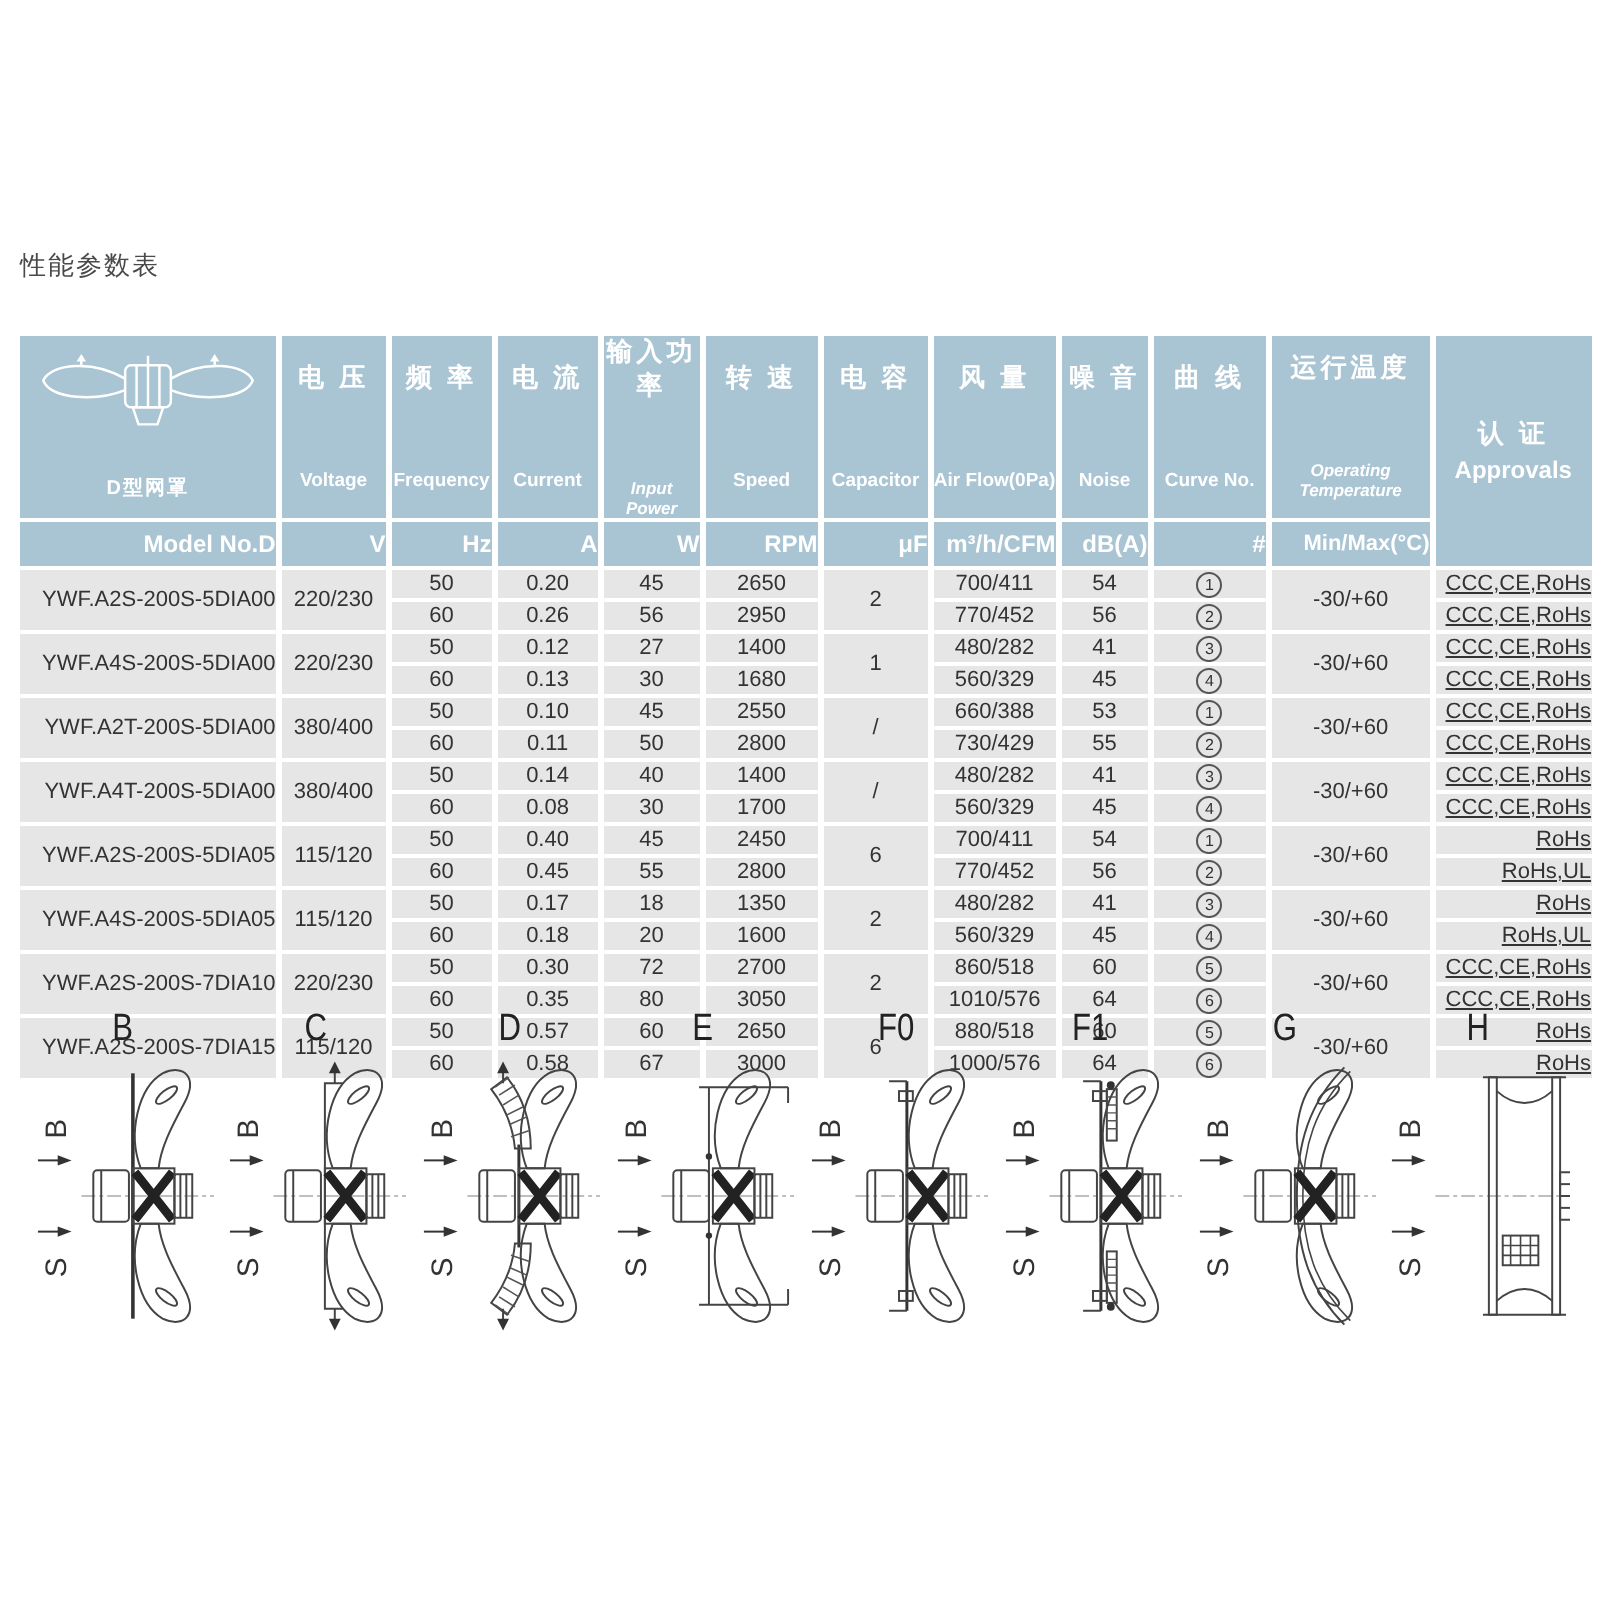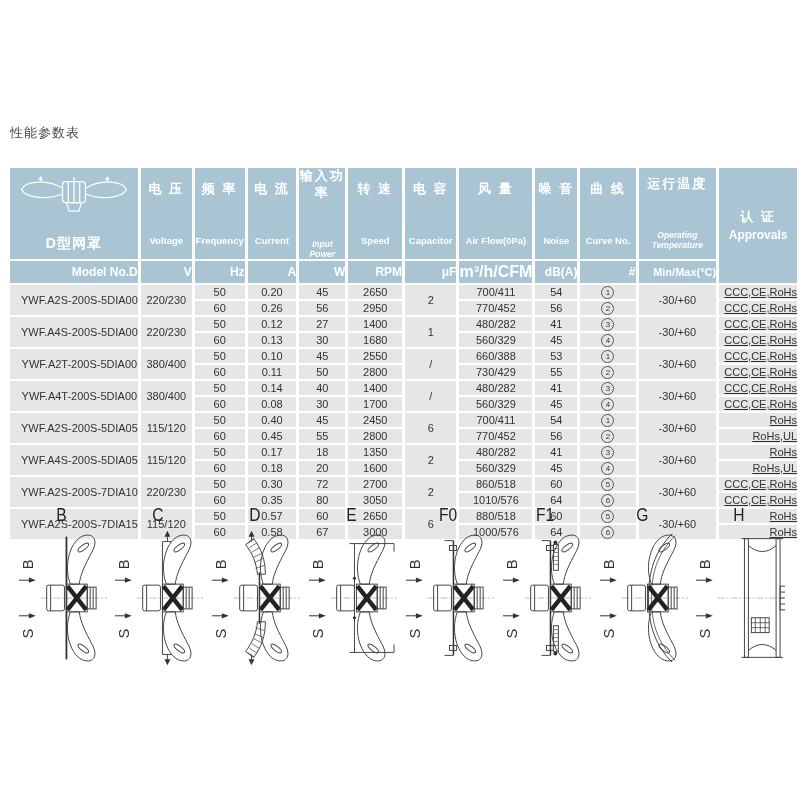--- a/index.html
+++ b/index.html
@@ -19,26 +19,26 @@
   table.spec th,table.spec td{padding:0;vertical-align:middle;}
   th.hd{
     background:#a9c4d2;color:#fff;font-weight:bold;text-align:center;
   }
   tr.hrow1 th{height:58px;}
   tr.hrow2 th{height:22px;font-size:12px;text-align:right;}
   .zh{font-size:13px;letter-spacing:2px;line-height:1.3;}
   .en{font-size:9.5px;letter-spacing:0;line-height:1.15;white-space:nowrap;margin-top:38px;}
   .en.sm{font-size:8.5px;white-space:normal;font-style:italic;}
   .en.lg{font-size:12px;margin-top:3px;}
-  .guard-caption{font-size:14px;letter-spacing:1px;margin-top:16px;}
+  .guard-caption{font-size:10px;letter-spacing:1px;margin-top:16px;}
   td.data{
     background:#e6e6e6;color:#333;font-size:11px;text-align:center;
     height:14px;line-height:13px;overflow:hidden;white-space:nowrap;
   }
-  td.data.model{text-align:center;padding-left:11px;letter-spacing:0;}
+  td.data.model{text-align:right;padding-left:11px;letter-spacing:0;}
   td.data.approvals{text-align:right;padding-left:5px;text-decoration:underline;}
   .curve-badge{
     display:inline-block;width:11px;height:11px;line-height:11px;
     border:1px solid #555;border-radius:50%;font-size:8px;text-align:center;
     vertical-align:middle;background:transparent;
   }
   .drawings{
     position:absolute;left:0;top:502px;width:800px;
     display:flex;justify-content:space-between;padding:0 14px;box-sizing:border-box;
   }
@@ -136,21 +136,21 @@
         </th>
     </tr>
     <tr class="hrow2">
       <th class="hd">Model No.D</th>
       <th class="hd">V</th>
       <th class="hd">Hz</th>
       <th class="hd">A</th>
       <th class="hd">W</th>
       <th class="hd">RPM</th>
       <th class="hd">μF</th>
-      <th class="hd" style="font-size:16px">m³/h/CFM</th>
+      <th class="hd" style="font-size:12px">m³/h/CFM</th>
       <th class="hd">dB(A)</th>
       <th class="hd">#</th>
       <th class="hd" style="font-size:11px">Min/Max(°C)</th>
     </tr>
   </thead>
   <tbody>
       <tr>
         <td class="data model" rowspan="2">YWF.A2S-200S-5DIA00</td>
         <td class="data" rowspan="2">220/230</td>
         <td class="data">50</td>

